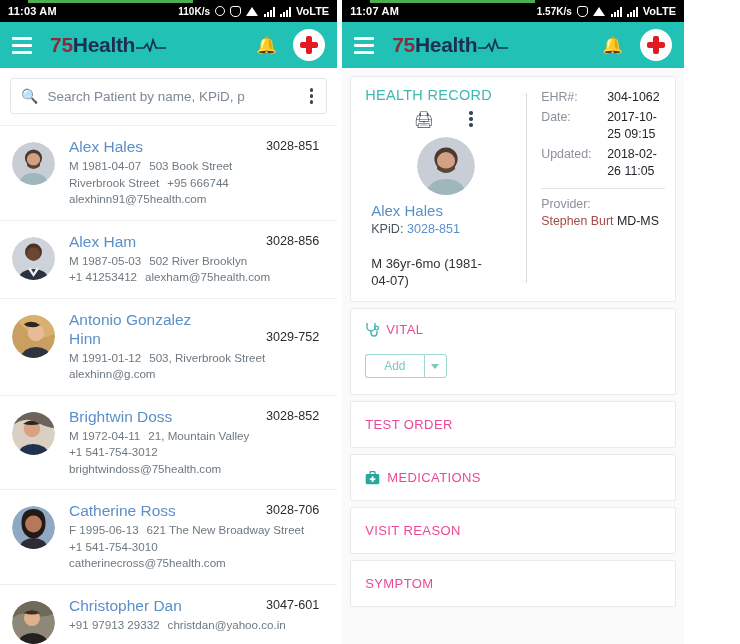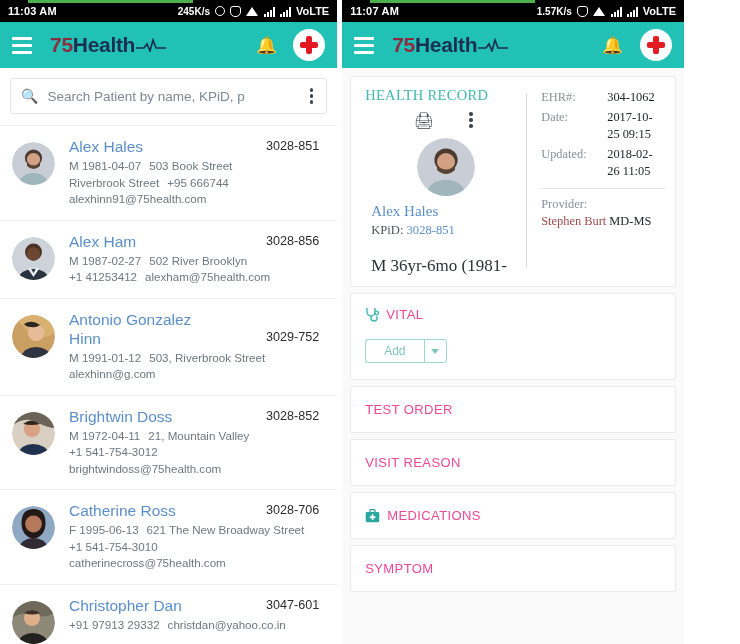--- a/index.html
+++ b/index.html
@@ -107,35 +107,35 @@
   .pdetail .gap { display: inline-block; width: 8px; }
   .pid { color: #2b2b2b; font-size: 12.6px; padding-top: 2px; white-space: nowrap; }
   .prow-top { display: flex; }
 
   
   .rpanel { padding: 8px 8px 0 8px; background: #fafafa; height: 576px; overflow: hidden; }
   .card {
     background: #ffffff; border: 1px solid #e8eaec; border-radius: 2px;
     margin-bottom: 6px;
   }
-  .record-card { display: flex; padding: 10px 0 12px 0; font-family: Liberation Serif, serif; }
+  .record-card { display: flex; padding: 10px 0 12px 0; }
   .rc-left { width: 175px; padding-left: 14px; position: relative; }
   .rc-divider { width: 1px; background: #d8dcde; margin: 6px 0 6px 0; }
   .rc-right { flex: 1; padding: 2px 10px 0 14px; }
   .hr-title { color: #3fb8b0; font-size: 14.5px; letter-spacing: 0.3px; margin-bottom: 4px; }
   .hr-actions { display: flex; align-items: center; justify-content: center; gap: 30px; height: 24px; }
   .printer { color: #3c4750; font-size: 16px; cursor: pointer; }
   .phead { text-align: center; padding-top: 6px; }
   .phead .pavatar {
     width: 58px; height: 58px; border-radius: 50%; margin: 0 auto 7px auto; overflow: hidden;
   }
   .pfull { color: #5b8fc9; font-size: 15px; text-align: left; padding-left: 6px; margin-bottom: 3px; }
   .kpid { font-size: 12.6px; color: #4a545c; text-align: left; padding-left: 6px; margin-bottom: 19px; }
   .kpid b { color: #5b8fc9; font-weight: normal; }
-  .agetxt { font-size: 17px; color: #2d3238; text-align: left; padding-left: 6px; line-height: 17px; }
+  .agetxt { font-size: 13px; color: #2d3238; text-align: left; padding-left: 6px; line-height: 17px; }
 
   .meta-row { display: flex; font-size: 12.4px; line-height: 17px; margin-bottom: 3px; }
   .meta-k { color: #8a9199; width: 66px; flex: 0 0 66px; }
   .meta-v { color: #22272c; }
   .meta-sep { height: 1px; background: #e2e5e7; margin: 8px 0 7px 0; }
   .prov-k { color: #8a9199; font-size: 12.4px; line-height: 17px; }
   .prov-v { font-size: 12.4px; color: #22272c; line-height: 17px; }
   .prov-v b { color: #a24a4a; font-weight: normal; }
 
   
@@ -166,21 +166,21 @@
 <body>
 
 <div class="screens">
 
   <div class="screen left">
 
     <div class="statusbar">
       <div class="progressline"></div>
       <div class="sb-left">11:03 AM</div>
       <div class="sb-right">
-        <span class="speed">245K/s</span>
+        <span class="speed">110K/s</span>
         <span class="ic ic-circle"></span>
         <span class="ic ic-shield"></span>
         <span class="ic ic-wifi"></span>
         <span class="ic-sig">
             <i></i>
             <i></i>
             <i></i>
             <i></i>
           </span>
         <span class="ic-sig">
@@ -260,21 +260,21 @@
             <path d="M18 30 l3.5 6 l3.5-6 l2 2 -5.5 8 -5.5-8 z" fill="#e8eef2"></path>
           </svg>
         </div>
         <div class="pinfo">
           <div class="prow-top">
             <div style="flex:1;min-width:0">
               <div class="pname">Alex Ham</div>
             </div>
             <div class="pid">3028-856</div>
           </div>
-          <div class="pdetail"><span>M 1987-02-27</span><span class="gap"></span><span>502 River Brooklyn</span></div>
+          <div class="pdetail"><span>M 1987-05-03</span><span class="gap"></span><span>502 River Brooklyn</span></div>
           <div class="pdetail"><span>+1 41253412</span><span class="gap"></span><span>alexham@75health.com</span></div>
         </div>
       </div>
 
       <div class="patient">
         <div class="avatar">
           <svg viewBox="0 0 43 43" width="43" height="43">
             <circle cx="21.5" cy="21.5" r="21.5" fill="#caa062"></circle>
             <path d="M0 0 h43 v18 q-12 8 -24 2 z" fill="#d8b070"></path>
             <circle cx="24" cy="18" r="8.2" fill="#e8bb98"></circle>
@@ -427,20 +427,21 @@
                 <circle cx="29" cy="29" r="29" fill="#c9ced6"></circle>
                 <circle cx="29" cy="22" r="11.6" fill="#4a3a30"></circle>
                 <circle cx="29" cy="24" r="9" fill="#d2a183"></circle>
                 <path d="M20 27 q9 9 18 0 l0 5 q-9 8 -18 0 z" fill="#5a4436"></path>
                 <path d="M8 58 q4-16 21-16 T50 58 z" fill="#9fb6bd"></path>
               </svg>
             </div>
             <div class="pfull">Alex Hales</div>
             <div class="kpid"><span>KPiD:</span> <b>3028-851</b></div>
             <div class="agetxt">M 36yr-6mo (1981-</div>
+            <div class="agetxt">04-07)</div>
           </div>
         </div>
 
         <div class="rc-divider"></div>
 
         <div class="rc-right">
           <div class="meta-row">
             <div class="meta-k">EHR#:</div>
             <div class="meta-v">304-1062</div>
           </div>
@@ -483,28 +484,20 @@
             </div>
           </div>
         </div>
       </div>
 
 
       <div class="card">
         <div class="section simple">
           <div class="sec-title">
             <span>TEST ORDER</span>
-          </div>
-        </div>
-      </div>
-
-      <div class="card">
-        <div class="section simple">
-          <div class="sec-title">
-            <span>VISIT REASON</span>
           </div>
         </div>
       </div>
 
       <div class="card">
         <div class="section simple">
           <div class="sec-title">
             <svg width="15" height="14" viewBox="0 0 15 14">
               <rect x="0.7" y="3" width="13.6" height="10.2" rx="1.4" fill="#2ba69e"></rect>
               <path d="M5 3 v-1.4 a1 1 0 0 1 1-1 h3 a1 1 0 0 1 1 1 v1.4" fill="none" stroke="#2ba69e" stroke-width="1.3"></path>
@@ -512,20 +505,28 @@
               <rect x="4.8" y="7.3" width="5.6" height="1.8" fill="#ffffff"></rect>
             </svg>
             <span>MEDICATIONS</span>
           </div>
         </div>
       </div>
 
       <div class="card">
         <div class="section simple">
           <div class="sec-title">
+            <span>VISIT REASON</span>
+          </div>
+        </div>
+      </div>
+
+      <div class="card">
+        <div class="section simple">
+          <div class="sec-title">
             <span>SYMPTOM</span>
           </div>
         </div>
       </div>
 
     </div>
   </div>
 
 </div>
 

